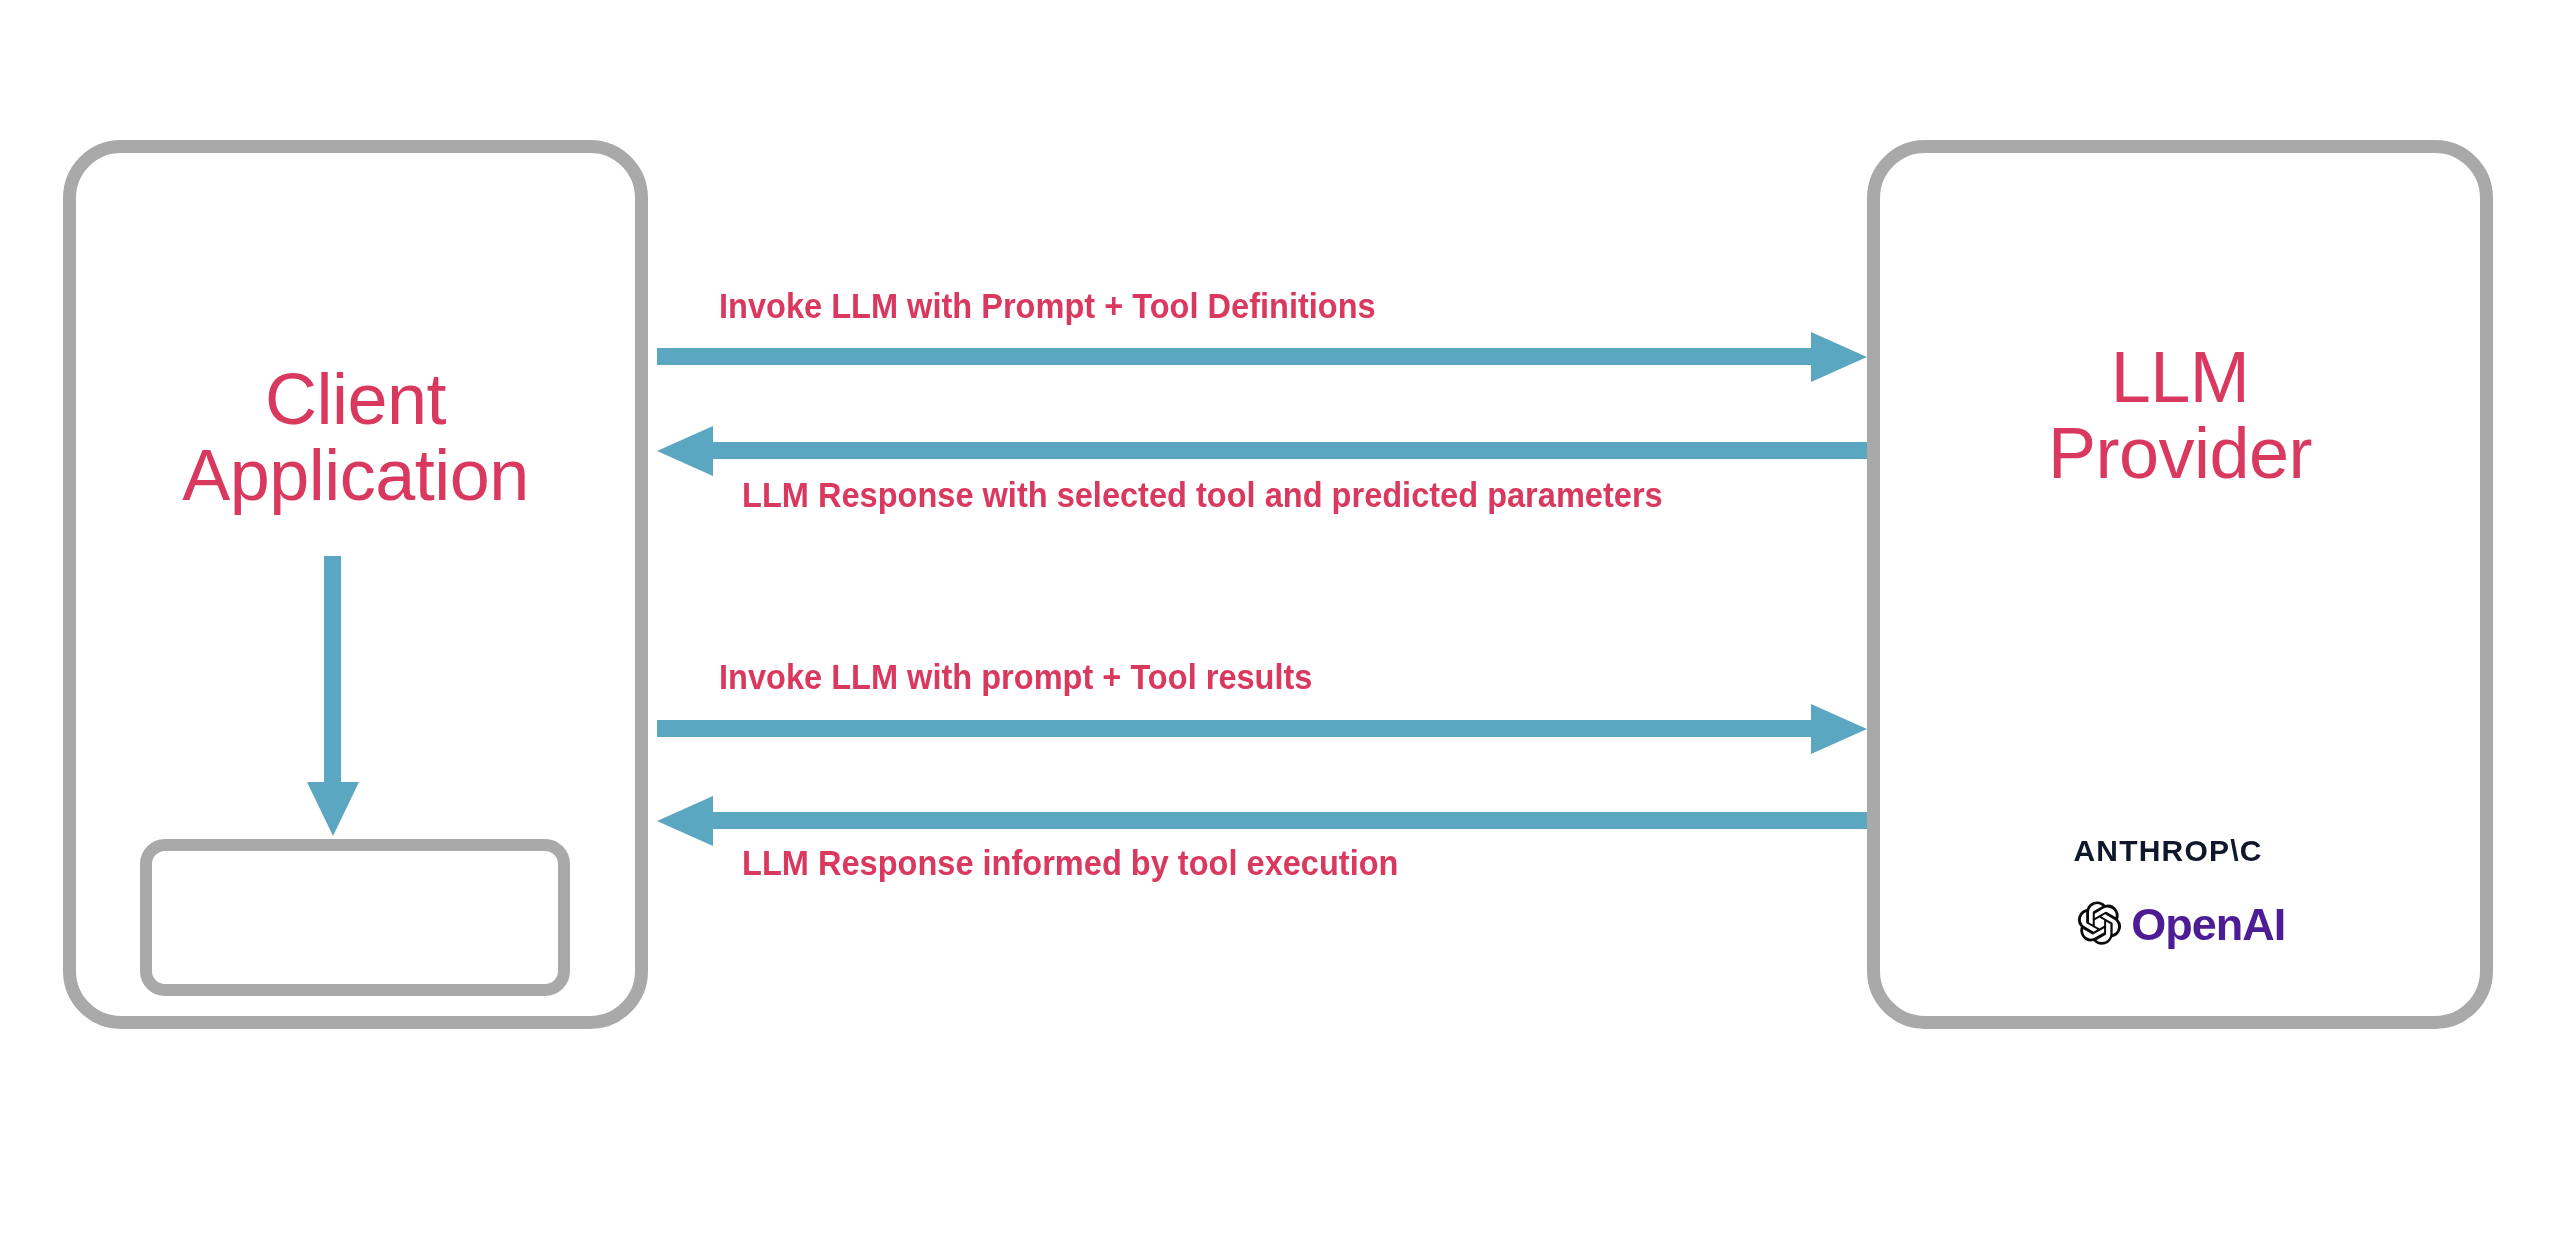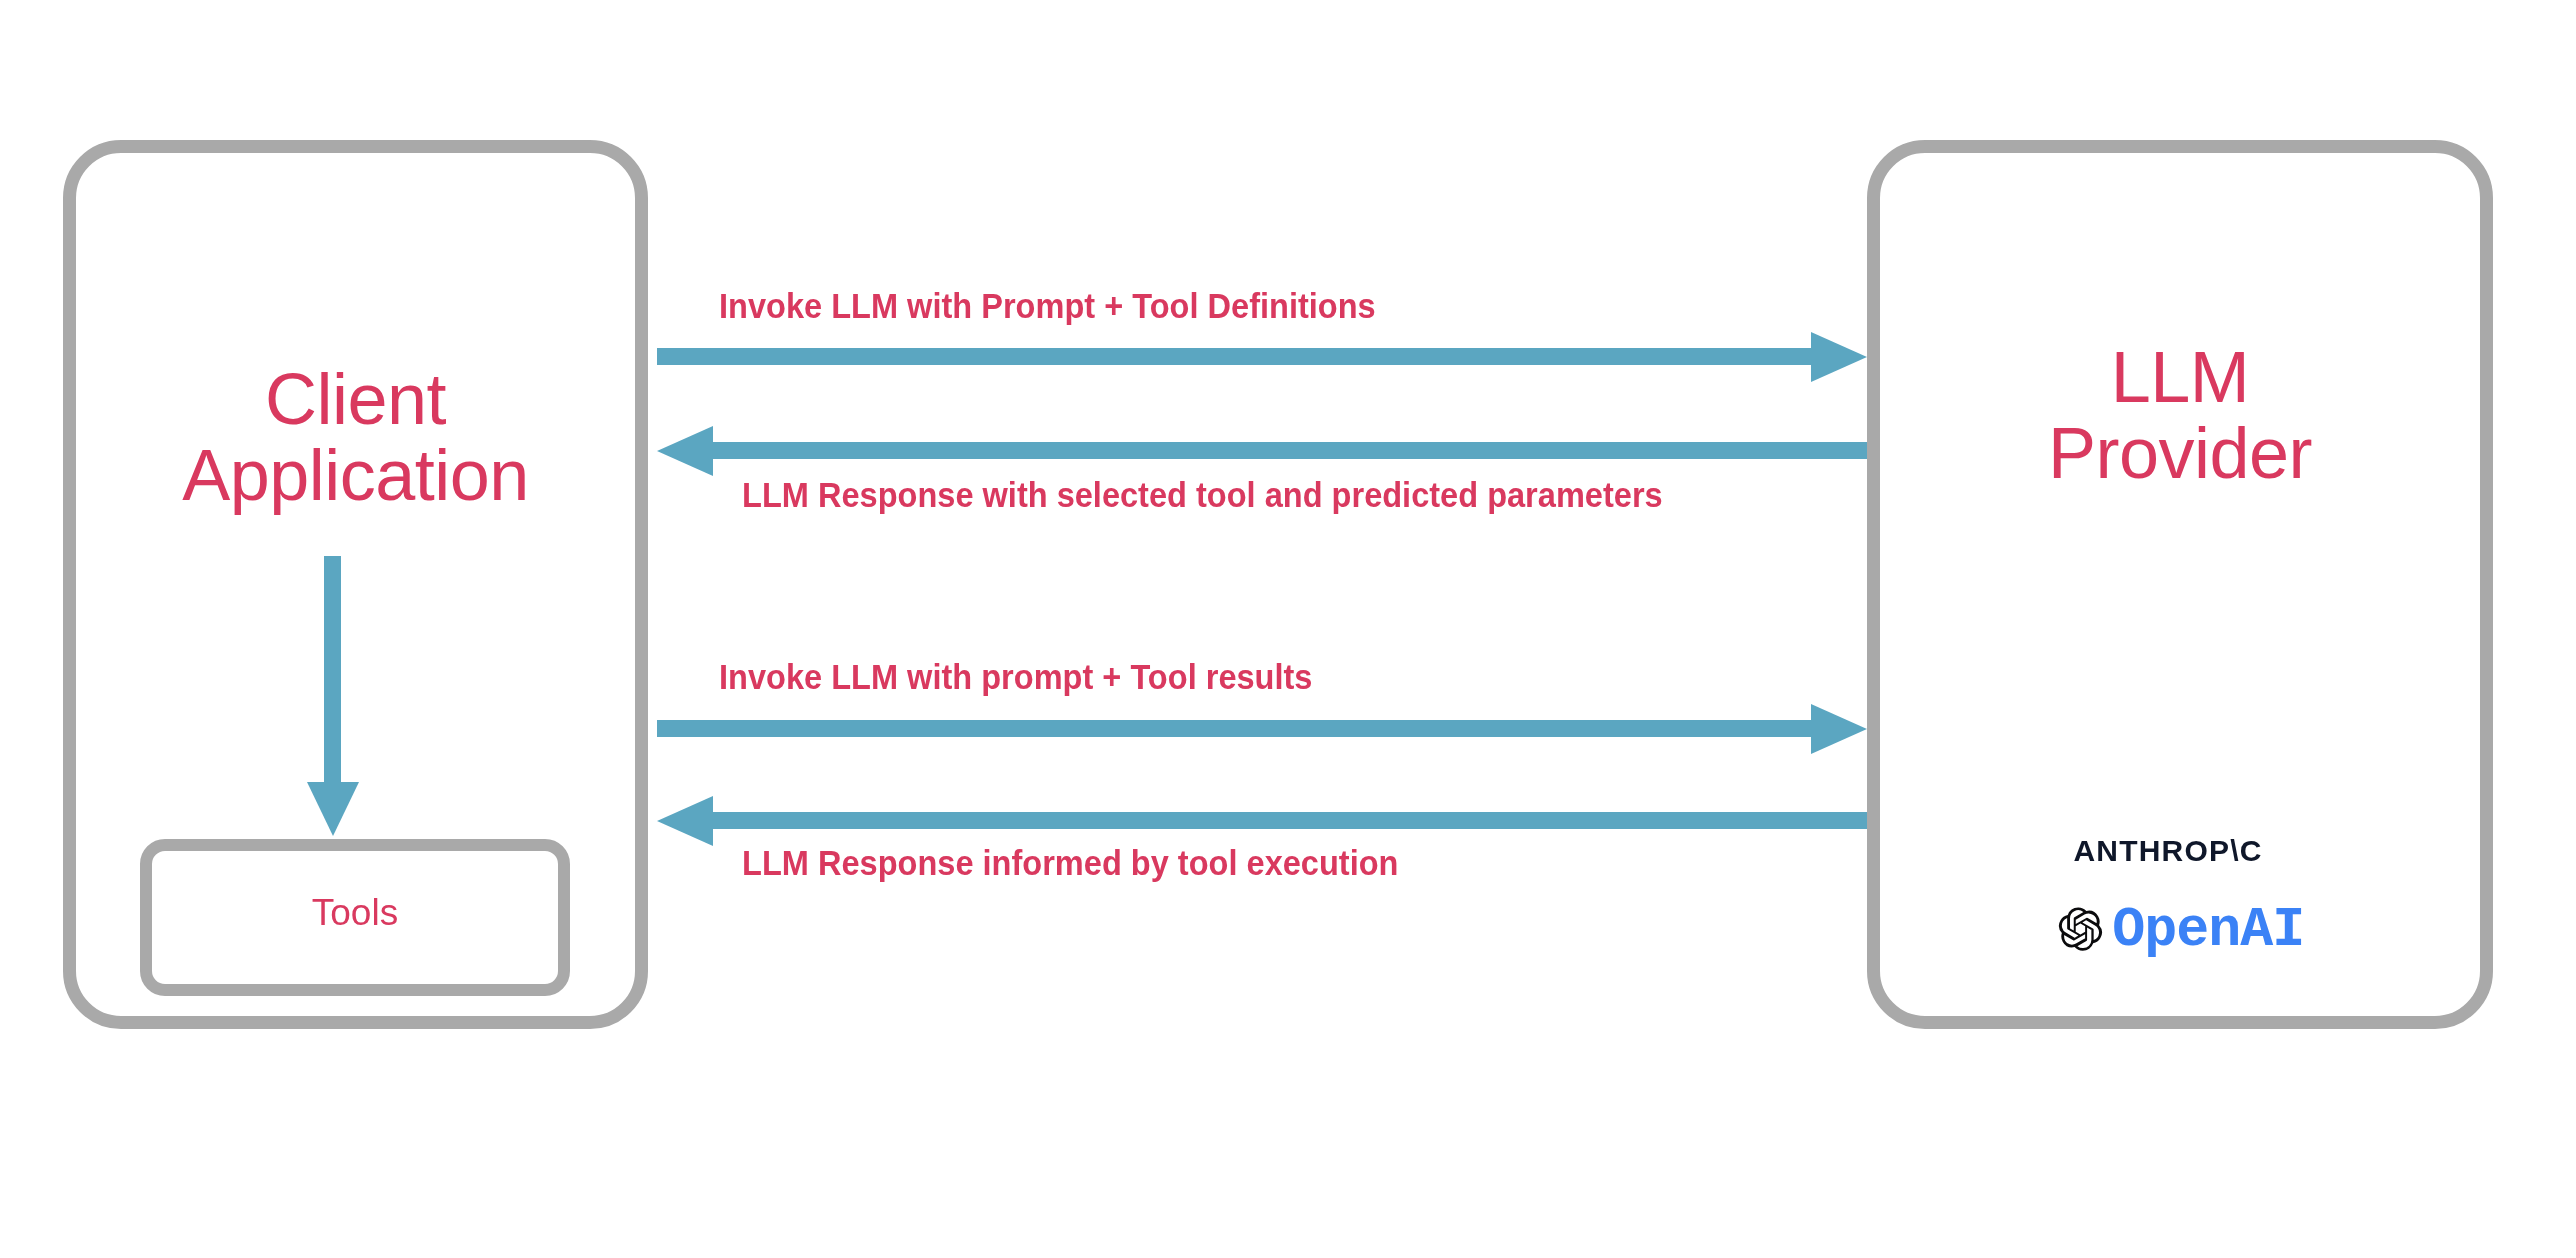--- a/index.html
+++ b/index.html
@@ -181,38 +181,36 @@
     position: absolute;
     left: 1867px;
     top: 899px;
     width: 626px;
     display: flex;
     align-items: center;
     justify-content: center;
     gap: 8.7px;
   }
   #openai-logo .oai-word {
-    color: #3b82f6;
-    font-size: 55px;
+    color: #4c1d95;
+    font-size: 45px;
     font-weight: bold;
     letter-spacing: -1px;
-    font-family: Liberation Mono, monospace;
   }
 </style>
 </head>
 <body>
 
 <div id="stage">
 
   <div class="node-box" id="client-box"></div>
   <div class="node-title" id="client-title">Client
 Application</div>
 
   <div class="node-box" id="tools-box"></div>
-  <div class="tools-label">Tools</div>
 
   <div class="node-box" id="provider-box"></div>
   <div class="node-title" id="provider-title">LLM
 Provider</div>
 
   <div id="anthropic-logo">ANTHROP\C</div>
 
   <div id="openai-logo">
     <span>
       <svg width="48" height="48" viewBox="0 0 24 24" aria-hidden="true">

